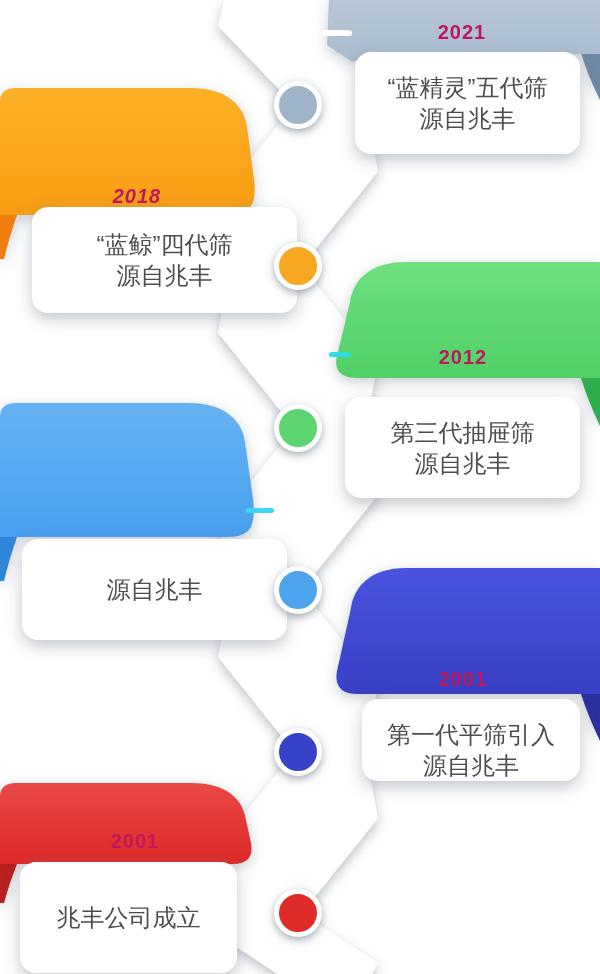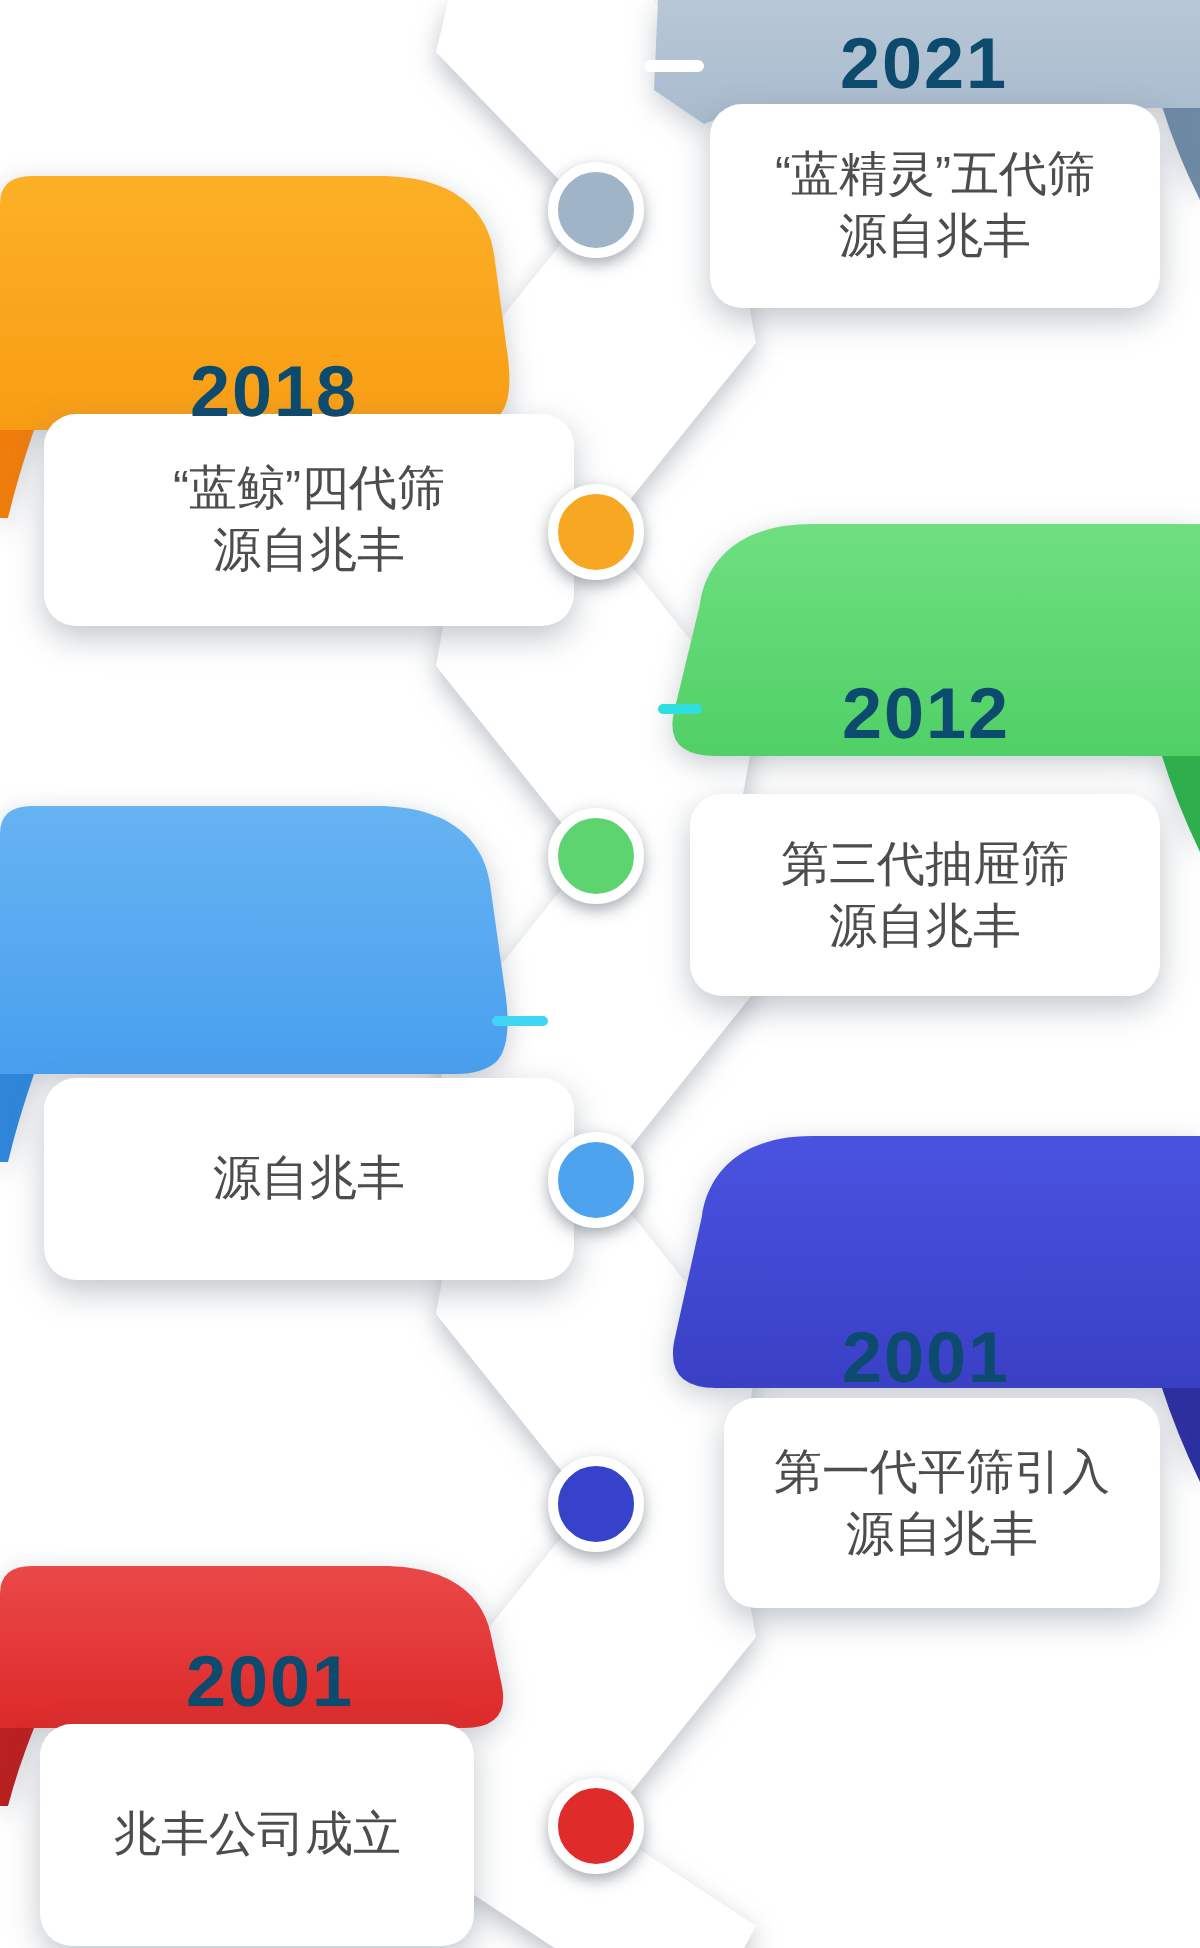--- a/index.html
+++ b/index.html
@@ -9,43 +9,43 @@
   }
   svg.layer{position:absolute;left:0;top:0;width:600px;height:974px;}
   .ribbon-svg{z-index:1;filter:drop-shadow(0px 5px 6px rgba(125,135,148,0.5));}
   .banner-svg{z-index:2;filter:drop-shadow(0px 4px 7px rgba(110,120,135,0.38));}
   .dash{position:absolute;z-index:4;height:6px;border-radius:3px;}
   .dash.da0{left:322px;top:30px;width:30px;}
   .dash.da2{left:329px;top:352px;width:22px;height:5px;}
   .dash.da3{left:246px;top:508px;width:28px;height:5px;}
   .year{
     position:absolute;z-index:4;width:160px;height:38px;line-height:38px;
-    text-align:center;font-size:36px;font-weight:bold;color:#0c4a6e;
+    text-align:center;font-size:20px;font-weight:bold;color:#be185d;
     letter-spacing:1px;
   }
   .year.y0{left:382px;top:13px;}
-  .year.y1{left:57px;top:177px;}
+  .year.y1{left:57px;top:177px;font-style:italic;}
   .year.y2{left:383px;top:338px;}
   .year.y3{left:55px;top:499px;}
   .year.y4{left:383px;top:660px;}
   .year.y5{left:55px;top:822px;}
   .card{
     position:absolute;z-index:3;background:#ffffff;border-radius:16px;
     box-shadow:0 6px 16px rgba(120,130,142,0.45);
     display:flex;flex-direction:column;align-items:center;justify-content:center;
   }
   .card .line{
     color:#4d4d4d;font-size:24px;line-height:31px;font-weight:500;
     text-align:center;white-space:nowrap;
   }
   .card.c0{left:355px;top:52px;width:225px;height:102px;}
-  .card.c1{left:22px;top:207px;width:265px;height:106px;}
+  .card.c1{left:32px;top:207px;width:265px;height:106px;}
   .card.c2{left:345px;top:397px;width:235px;height:101px;}
   .card.c3{left:22px;top:539px;width:265px;height:101px;}
-  .card.c4{left:362px;top:699px;width:218px;height:105px;}
+  .card.c4{left:362px;top:699px;width:218px;height:82px;justify-content:flex-end;}
   .card.c5{left:20px;top:862px;width:217px;height:111px;}
   .dot{
     position:absolute;z-index:5;width:38px;height:38px;border-radius:50%;
     border:5px solid #ffffff;box-shadow:0 3px 8px rgba(90,100,112,0.55);
     left:274px;
   }
   .dot.d0{top:81px;}
   .dot.d1{top:242px;}
   .dot.d2{top:404px;}
   .dot.d3{top:566px;}

